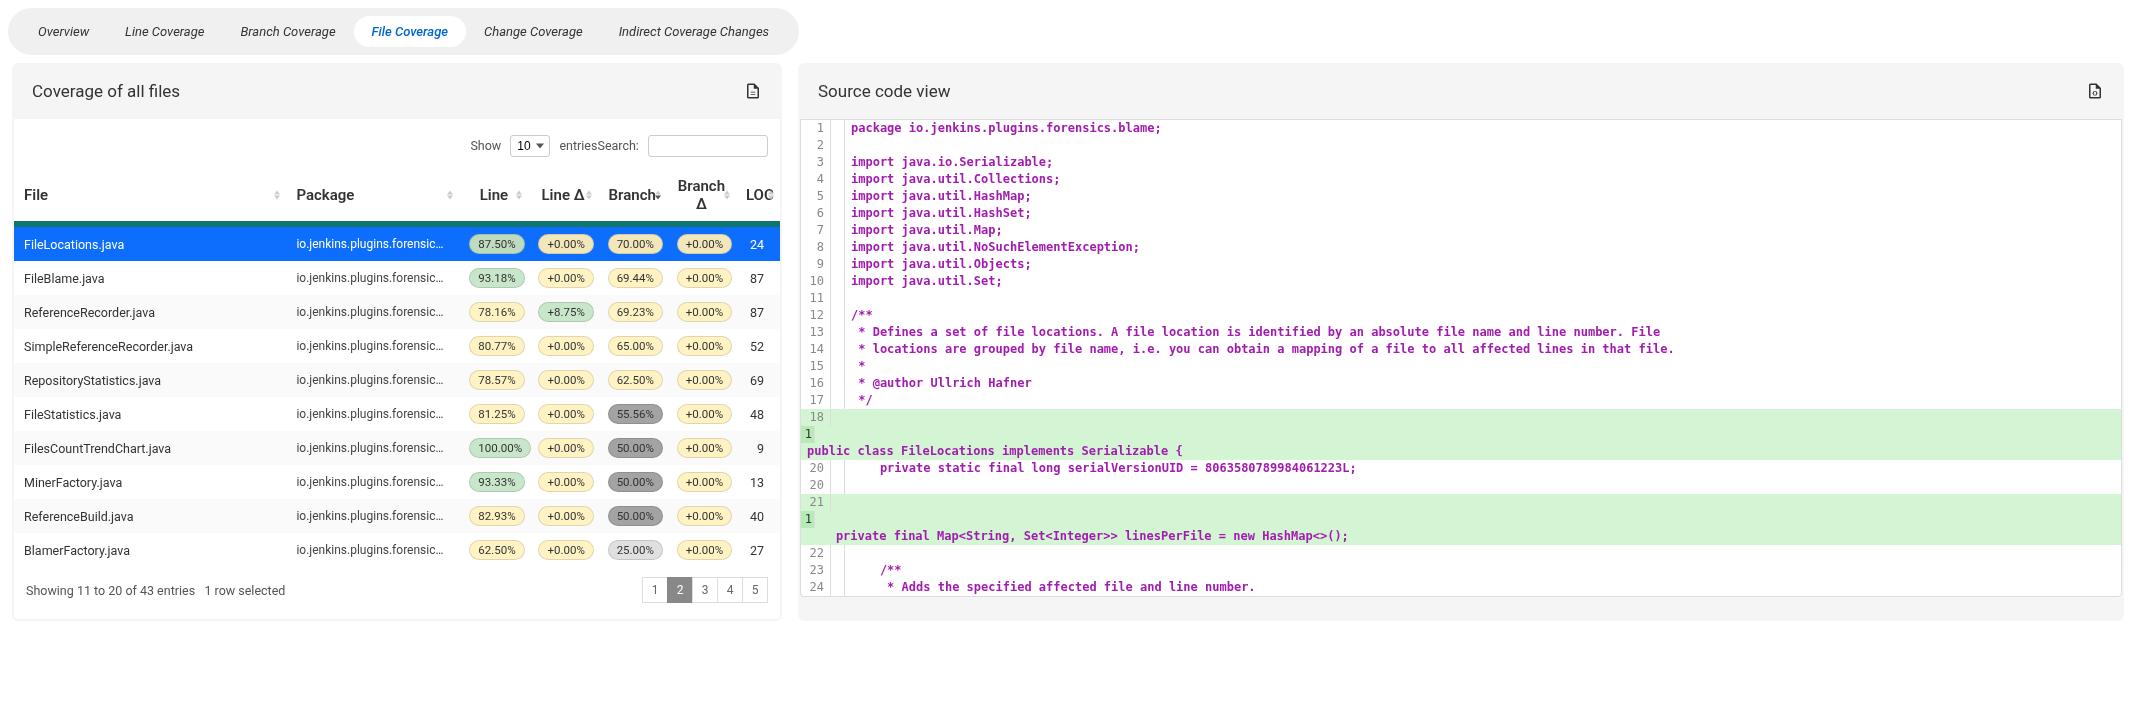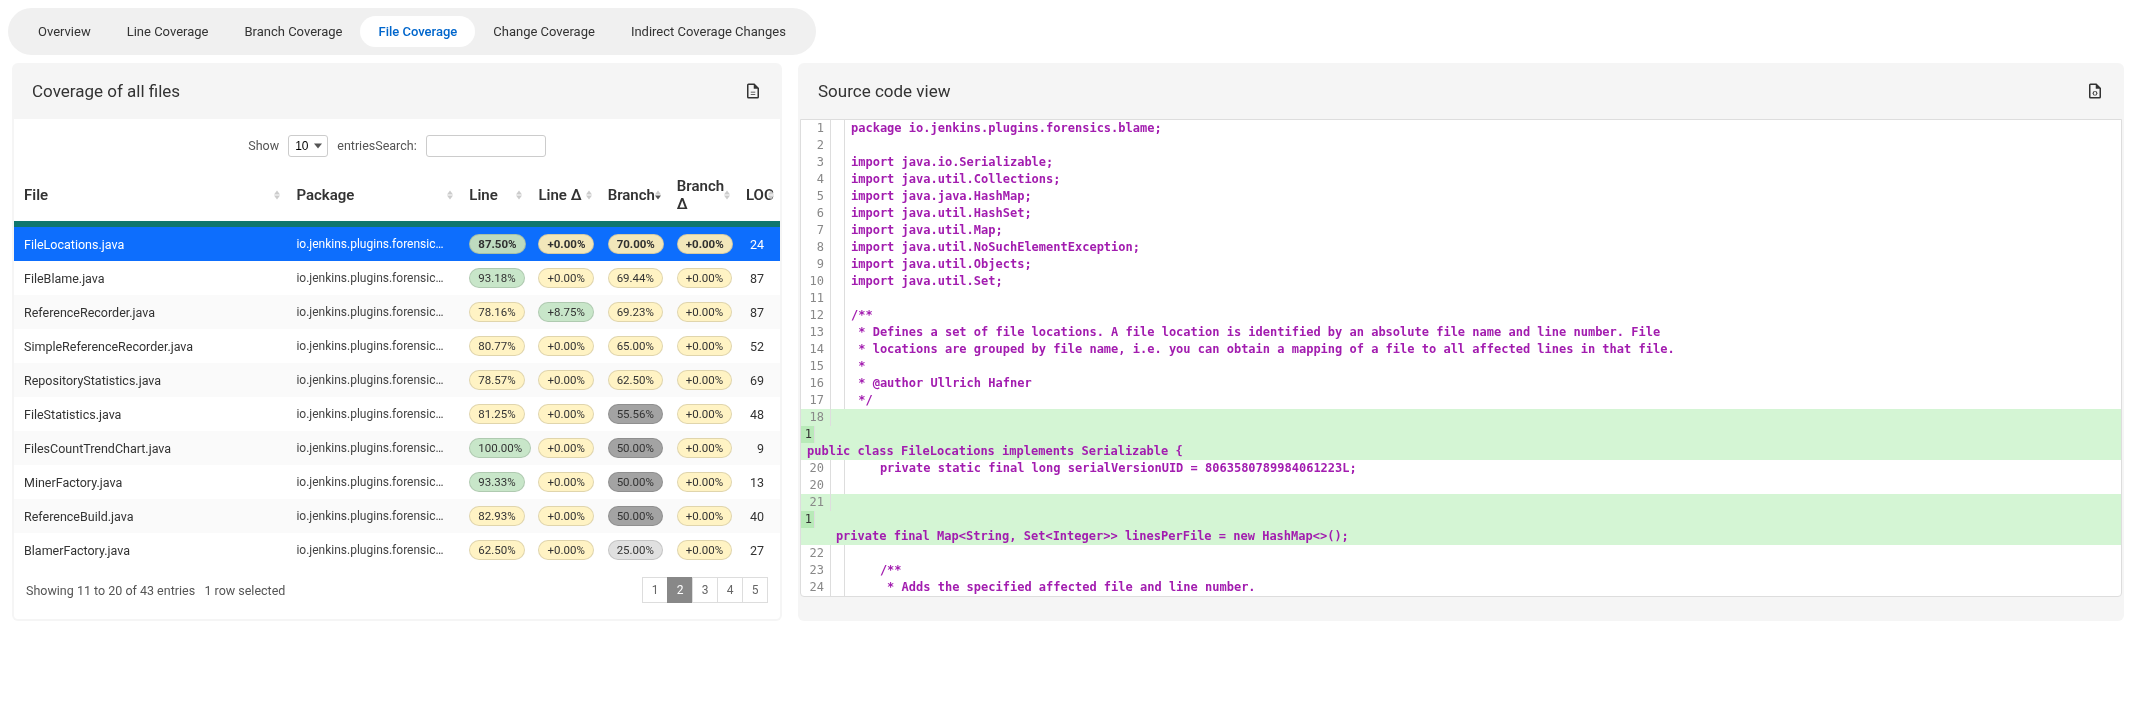--- a/index.html
+++ b/index.html
@@ -1,54 +1,54 @@
 <!DOCTYPE html>
 <html><head>
 <meta charset="utf-8">
 <style>
 * { box-sizing: border-box; margin: 0; padding: 0; }
 body { font-family: -apple-system, BlinkMacSystemFont, "Segoe UI", Roboto, Arial, sans-serif; font-size: 13px; color: #333; background: #fff; width: 2136px; }
 .tabs { display: flex; gap: 0; padding: 8px 12px; background: #f0f0f0; border-radius: 24px; margin: 8px; width: fit-content; }
-.tab { padding: 8px 18px; border-radius: 18px; font-size: 13px; cursor: pointer; color: #333; }
+.tab { padding: 8px 18px; border-radius: 18px; font-size: 13px; cursor: pointer; color: #333; font-style: italic; }
 .tab.active { background: #fff; color: #0066cc; font-weight: 500; }
 .panels { display: flex; gap: 16px; padding: 0 12px; }
 .panel { background: #f5f5f5; border-radius: 6px; flex: 1; min-width: 0; }
 .panel-left { flex: 0 0 770px; }
 .panel-header { display: flex; justify-content: space-between; align-items: center; padding: 18px 20px; }
 .panel-title { font-size: 17px; font-weight: 400; color: #333; }
 .panel-icon { width: 18px; height: 18px; fill: #333; cursor: pointer; }
 .panel-body { background: #fff; margin: 0 2px 2px 2px; padding: 12px 0 12px 0; border-radius: 0 0 4px 4px; }
-.table-controls { display: flex; justify-content: center; align-items: center; padding: 4px 12px 12px 12px; font-size: 12.5px; color: #555; }
+.table-controls { display: flex; justify-content: flex-end; align-items: center; padding: 4px 12px 12px 12px; font-size: 12.5px; color: #555; }
 .entries-select { border: 1px solid #ccc; border-radius: 3px; padding: 3px 18px 3px 6px; font-size: 12px; background: #fff; appearance: none; position: relative; }
 .select-wrap { position: relative; display: inline-block; margin: 0 6px; }
 .select-wrap::after { content: ""; position: absolute; right: 6px; top: 50%; transform: translateY(-50%); border-left: 4px solid transparent; border-right: 4px solid transparent; border-top: 5px solid #555; pointer-events: none; }
 .search-input { border: 1px solid #ccc; border-radius: 3px; padding: 3px 6px; font-size: 12px; width: 120px; margin-left: 6px; }
 table { width: 100%; border-collapse: collapse; table-layout: fixed; }
 th { text-align: left; padding: 8px 10px; font-size: 15px; font-weight: 600; border-bottom: 6px solid #0f766e; position: relative; cursor: pointer; }
 th .sort-icons { position: absolute; right: 6px; top: 50%; transform: translateY(-50%); display: flex; flex-direction: column; gap: 1px; }
 th .sort-up, th .sort-down { width: 0; height: 0; border-left: 3px solid transparent; border-right: 3px solid transparent; }
 th .sort-up { border-bottom: 4px solid #ccc; }
 th .sort-down { border-top: 4px solid #ccc; }
 th.sorted-desc .sort-down { border-top-color: #555; }
 td { padding: 7px 10px; font-size: 12.5px; vertical-align: middle; }
 tbody tr:nth-child(odd) { background: #fafafa; }
 tbody tr:nth-child(even) { background: #fff; }
 tbody tr.selected { background: #0d6efd !important; color: #fff; }
 tbody tr.selected td { color: #fff; }
-tbody tr.selected .pill { filter: brightness(0.95); font-weight: bold; }
+tbody tr.selected .pill { filter: brightness(0.95); }
 .pill { display: inline-block; min-width: 54px; padding: 2px 8px; border-radius: 10px; font-size: 11.5px; text-align: center; border: 1px solid rgba(0,0,0,0.12); color: #333; }
 .pill.green { background: #c8e6c9; }
 .pill.yellow { background: #fff3c4; }
 .pill.red { background: #a3a3a3; }
 .pill.gray { background: #e0e0e0; }
 .col-file { width: 260px; }
 .col-pkg { width: 165px; }
 .col-num { width: 66px; text-align: center; }
 .col-loc { width: 42px; text-align: right; padding-right: 16px; }
-th.col-num, th.col-loc { text-align: left; }
+th.col-num, th.col-loc { text-align: center; }
 .pkg { font-size: 12px; color: #444; white-space: nowrap; overflow: hidden; text-overflow: ellipsis; }
 tbody tr.selected .pkg { color: #fff; }
 .table-footer { display: flex; justify-content: space-between; align-items: center; padding: 10px 12px 4px; font-size: 12.5px; color: #555; }
 .pagination { display: flex; gap: 0; }
 .page-btn { width: 26px; height: 26px; border: 1px solid #ddd; background: #fff; color: #666; font-size: 12px; display: flex; align-items: center; justify-content: center; cursor: pointer; margin-left: -1px; }
 .page-btn.active { background: #888; color: #fff; border-color: #888; }
 .code-area { background: #fff; margin: 0 2px 2px 2px; border-radius: 0 0 4px 4px; border: 1px solid #ddd; }
 .code-row { display: flex; font-family: "Consolas", "Monaco", monospace; font-size: 12px; line-height: 17px; }
 .ln { width: 30px; text-align: right; padding-right: 6px; color: #888; border-right: 1px solid #ddd; flex-shrink: 0; user-select: none; }
 .hits { width: 14px; text-align: right; padding-right: 2px; border-right: 1px solid #ddd; flex-shrink: 0; color: #333; }
@@ -257,21 +257,21 @@
           <div class="src">import java.io.Serializable;</div>
         </div>
         <div class="code-row">
           <div class="ln">4</div>
           <div class="hits"></div>
           <div class="src">import java.util.Collections;</div>
         </div>
         <div class="code-row">
           <div class="ln">5</div>
           <div class="hits"></div>
-          <div class="src">import java.java.HashMap;</div>
+          <div class="src">import java.util.HashMap;</div>
         </div>
         <div class="code-row">
           <div class="ln">6</div>
           <div class="hits"></div>
           <div class="src">import java.util.HashSet;</div>
         </div>
         <div class="code-row">
           <div class="ln">7</div>
           <div class="hits"></div>
           <div class="src">import java.util.Map;</div>

